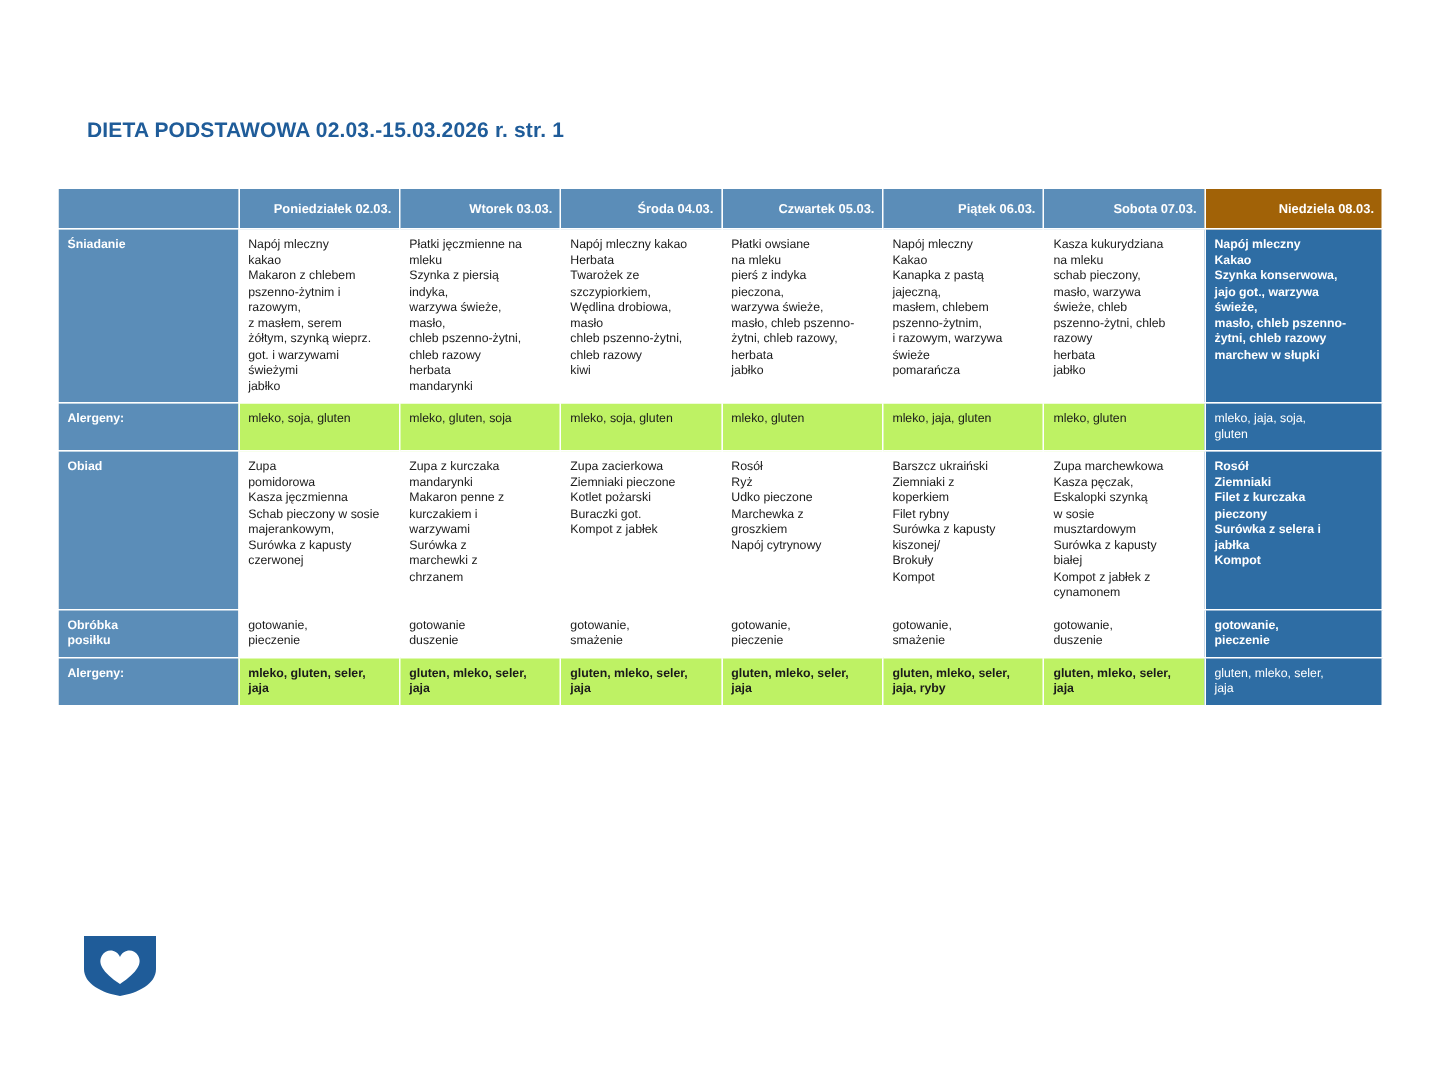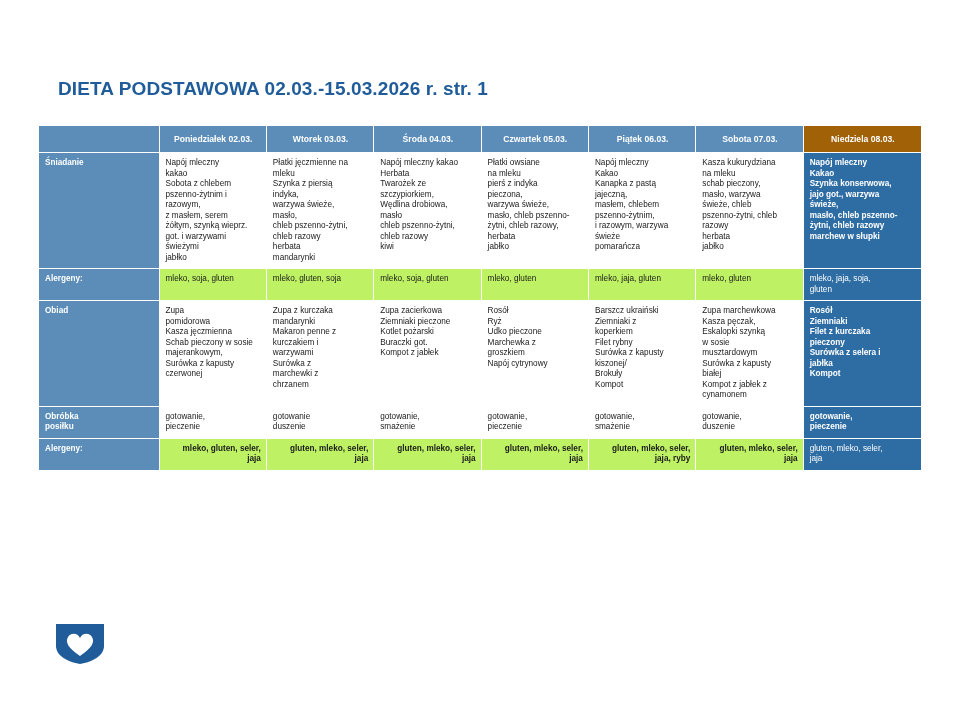--- a/index.html
+++ b/index.html
@@ -16,21 +16,21 @@
   .page {
     position: relative;
     width: 960px;
     height: 720px;
     box-sizing: border-box;
   }
   .title {
     position: absolute;
     left: 58px;
     top: 78px;
-    font-size: 19px;
+    font-size: 14px;
     font-weight: bold;
     color: #1F5C99;
     letter-spacing: 0.1px;
     white-space: nowrap;
   }
   table.menu {
     position: absolute;
     left: 38px;
     top: 125px;
     width: 884px;
@@ -48,21 +48,21 @@
   col.c0 { width: 110px; }
   col.cday { width: 98px; }
   col.clast { width: 108px; }
 
   
   tr.head th {
     background: #5B8DB8;
     color: #ffffff;
     font-size: 8.6px;
     font-weight: bold;
-    text-align: center;
+    text-align: right;
     vertical-align: middle;
     height: 18px;
     padding-top: 4px;
     padding-bottom: 4px;
   }
   tr.head th.corner {
     background: #5B8DB8;
   }
   tr.head th.last {
     background: #a16207;
@@ -89,21 +89,20 @@
     color: #ffffff;
     font-weight: bold;
   }
   td.cell.alerg {
     background: #bef264;
     color: #1a1a1a;
     font-weight: normal;
   }
   td.cell.alerg.bold {
     font-weight: bold;
-    text-align: right;
   }
   td.cell.alerg.last {
     background: #2E6DA4;
     color: #ffffff;
     font-weight: normal;
     margin-left: 28px;
   }
   .lines span {
     display: block;
     white-space: pre-wrap;
@@ -161,21 +160,21 @@
         <th class="last">Niedziela 08.03.</th>
       </tr>
     </thead>
     <tbody>
 
       <tr>
         <td class="label lines">Śniadanie</td>
         <td class="cell lines">
             <span>Napój mleczny</span>
             <span>kakao</span>
-            <span>Sobota z chlebem</span>
+            <span>Makaron z chlebem</span>
             <span>pszenno-żytnim i</span>
             <span>razowym,</span>
             <span>z masłem, serem</span>
             <span>żółtym, szynką wieprz.</span>
             <span>got. i warzywami</span>
             <span>świeżymi</span>
             <span>jabłko</span>
           </td>
         <td class="cell lines">
             <span>Płatki jęczmienne na</span>

